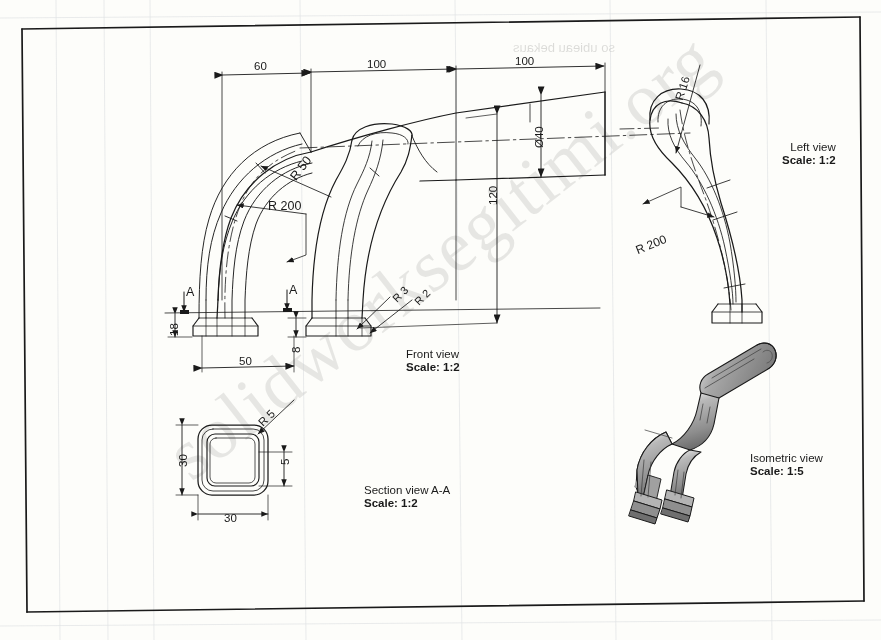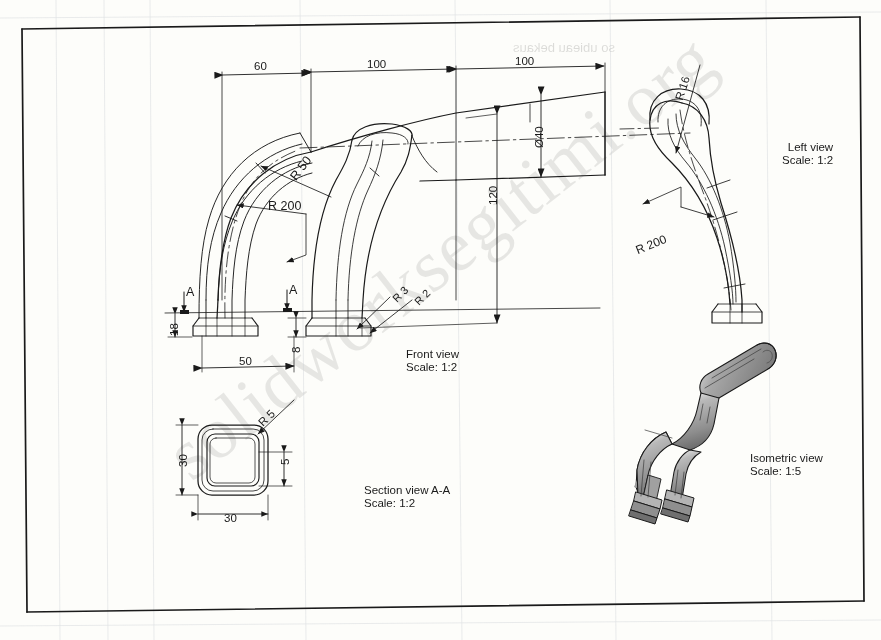--- a/index.html
+++ b/index.html
@@ -33,21 +33,21 @@
     font-family:"Liberation Sans", sans-serif;
   }
   .lbl{
     position:absolute;
     font-size:11.5px;
     color:#1a1a1a;
     white-space:nowrap;
     line-height:13px;
     font-family:"Liberation Sans", sans-serif;
   }
-  .lbl .sc{display:block;}
+  .lbl .sc{display:block;font-weight:bold;}
 </style>
 </head>
 <body>
 
 <div class="wm" id="wm-main">solidworksegitimi.org</div>
 <div class="wm" id="wm-bleed">so ubieau bekaus</div>
 
 <svg id="sheet" viewBox="0 0 881 640" xmlns="http://www.w3.org/2000/svg">
 
   <defs>

